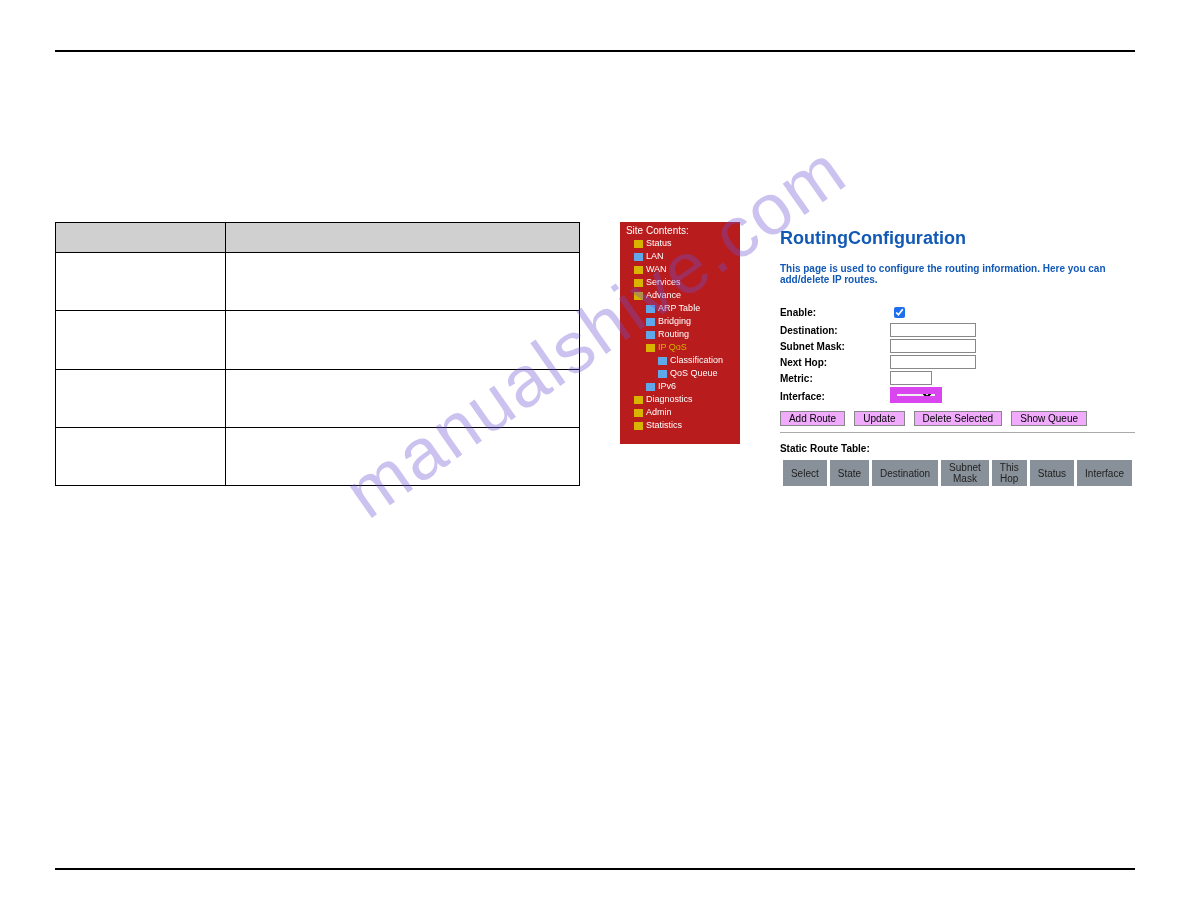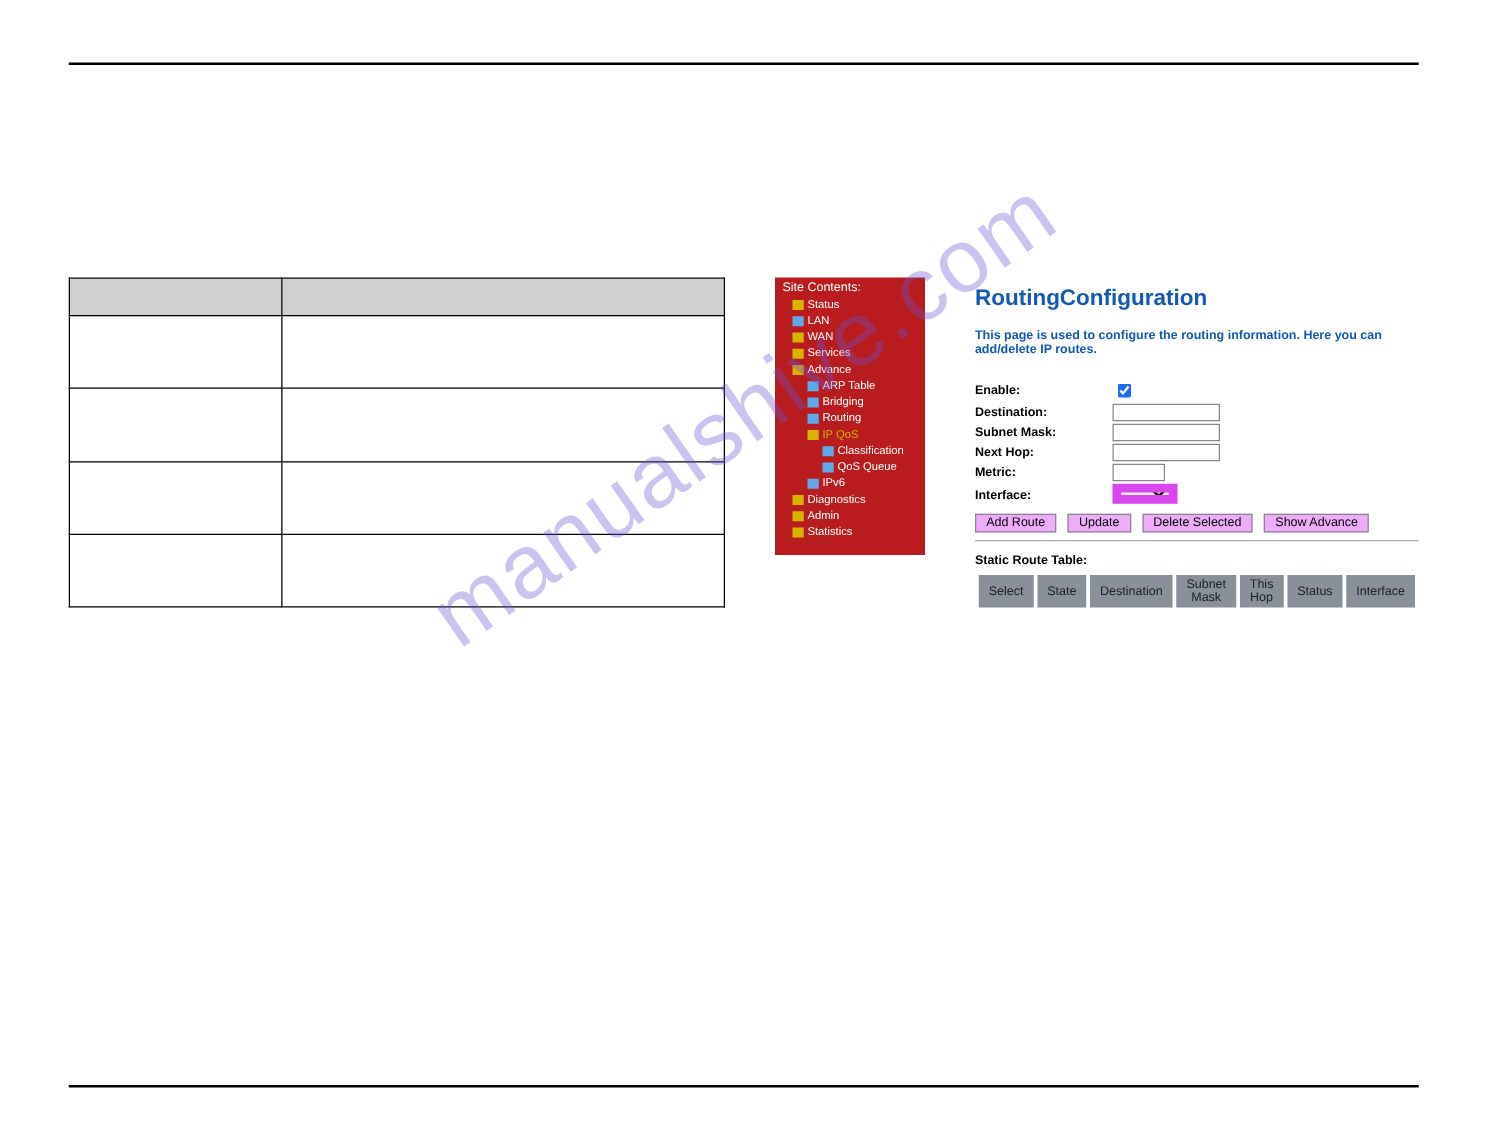--- a/index.html
+++ b/index.html
@@ -266,21 +266,21 @@
             </select>
           </td>
         </tr>
       </tbody>
         </table>
 
       <div class="btn-row">
         <button class="btn">Add Route</button>
         <button class="btn">Update</button>
         <button class="btn">Delete Selected</button>
-        <button class="btn">Show Advance</button>
+        <button class="btn">Show Queue</button>
       </div>
 
       <hr class="sep-line">
 
       <div class="subhead">Static Route Table:</div>
 
       <table class="route-table">
         <tbody>
             <tr>
           <th>Select</th>

